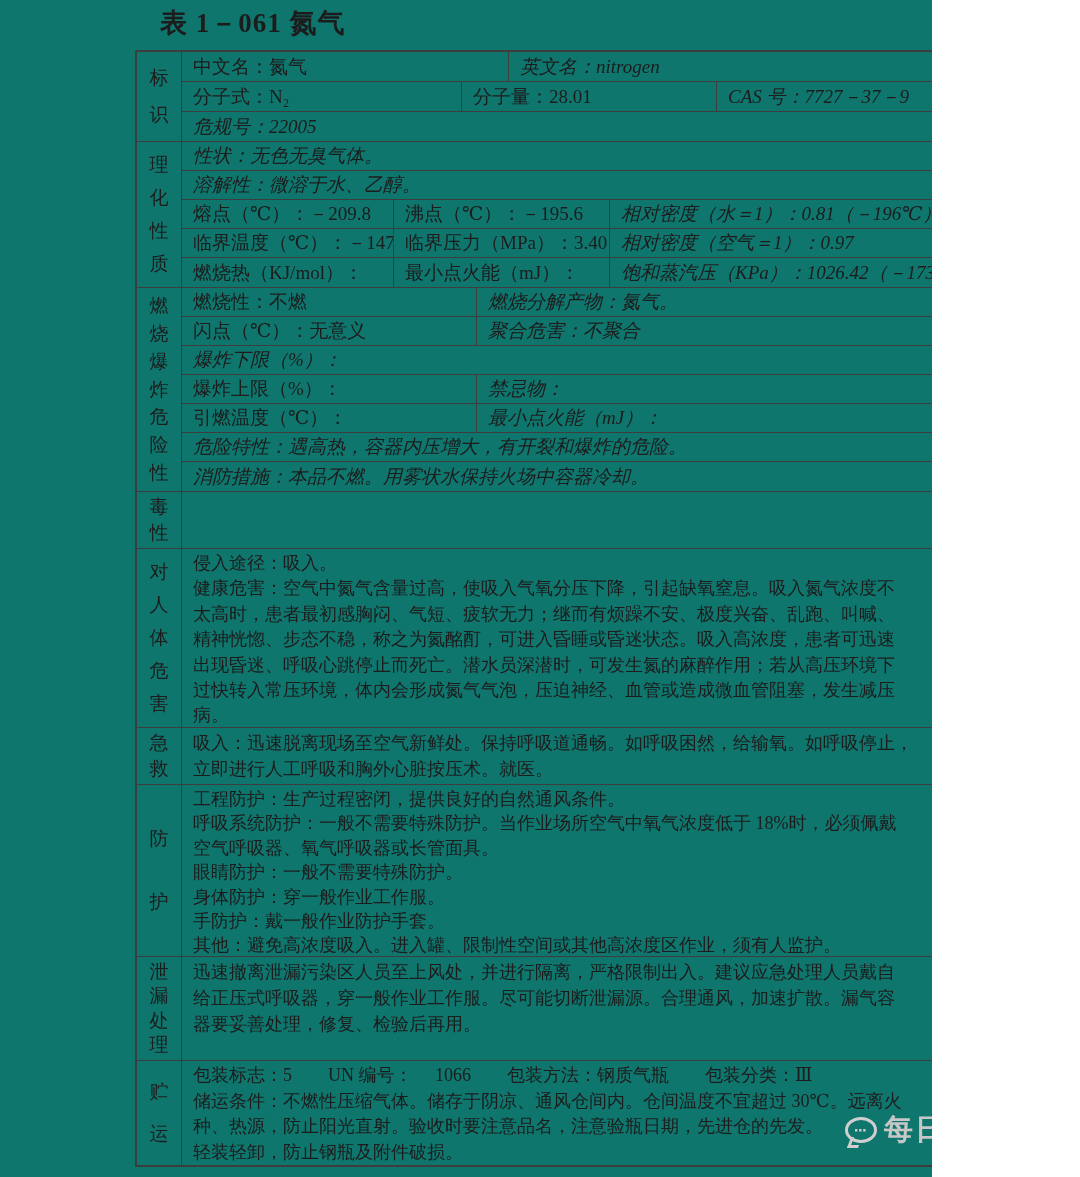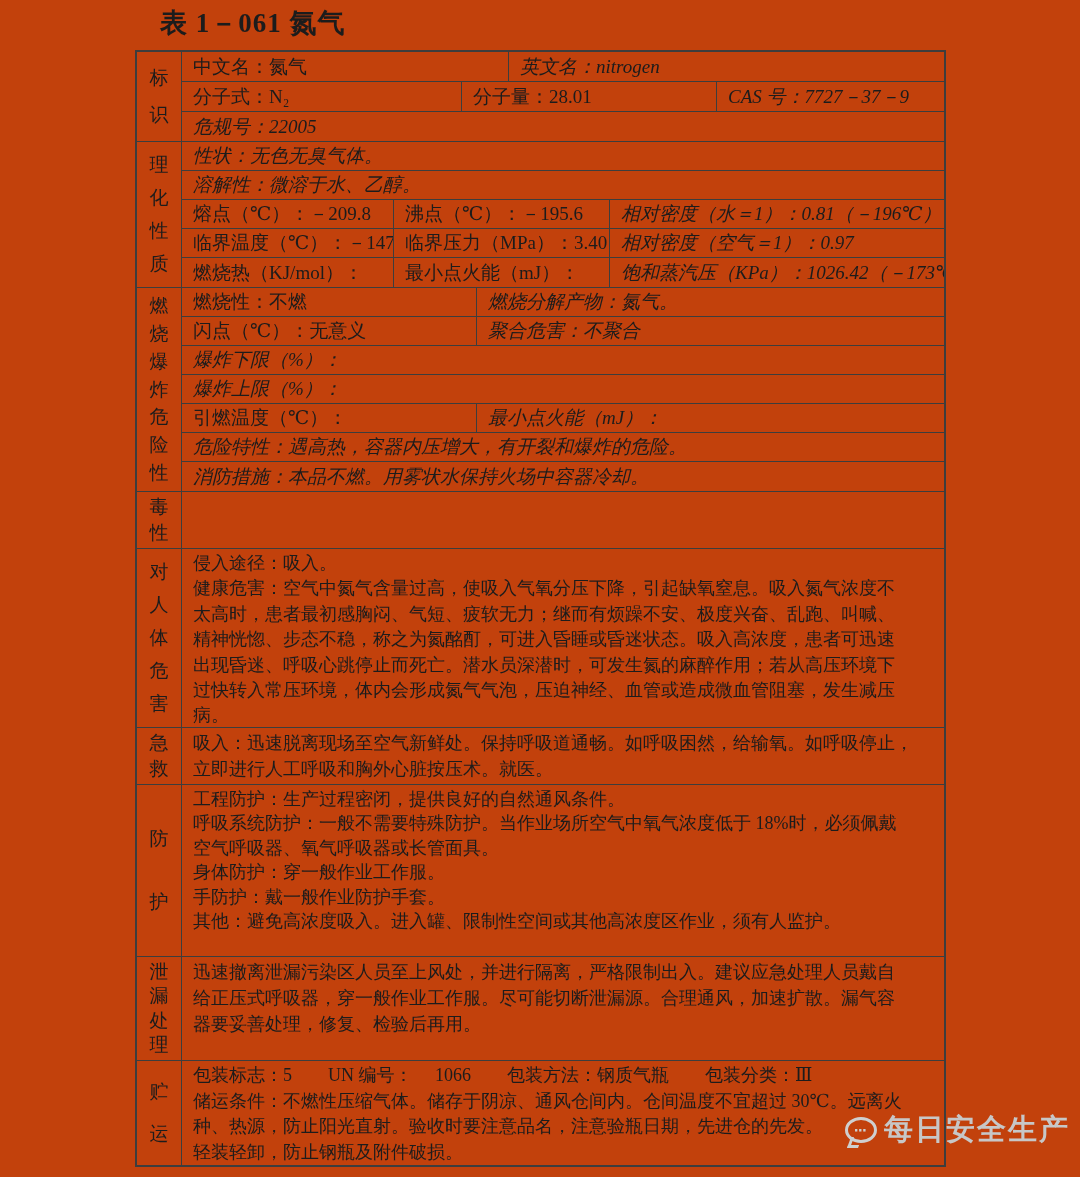--- a/index.html
+++ b/index.html
@@ -1,17 +1,17 @@
 <!DOCTYPE html>
 <html><head>
 <meta charset="utf-8">
 <style>
   html,body { margin:0; padding:0; background:#ffffff; }
   .page {
-    position:relative; width:1080px; height:1177px; background:#c2410c;
+    position:relative; width:932px; height:1177px; background:#0f766e;
     font-family:"Liberation Serif","DejaVu Serif",serif; color:#1c1c1c;
     overflow:hidden;
   }
   .doc-title {
     position:absolute; left:160px; top:5px;
     font-size:27px; font-weight:bold; letter-spacing:1px; white-space:pre;
   }
   .mtable {
     position:absolute; left:135px; top:50px; width:811px;
     border:2px solid #3d3d3d; background:transparent;
@@ -138,20 +138,21 @@
         </div>
         <div class="row h29">
           <div class="cell w295">闪点（℃）：无意义</div>
           <div class="cell">聚合危害：不聚合</div>
         </div>
         <div class="row h29">
           <div class="cell w295">爆炸下限（%）：</div>
         </div>
         <div class="row h29">
           <div class="cell w295">爆炸上限（%）：</div>
+          <div class="cell">禁忌物：</div>
         </div>
         <div class="row h29">
           <div class="cell w295">引燃温度（℃）：</div>
           <div class="cell">最小点火能（mJ）：</div>
         </div>
         <div class="row h29">
           <div class="cell">危险特性：遇高热，容器内压增大，有开裂和爆炸的危险。</div>
         </div>
         <div class="row h29">
           <div class="cell">消防措施：本品不燃。用雾状水保持火场中容器冷却。</div>
@@ -204,20 +205,21 @@
     <div class="sec" style="height:172px">
       <div class="sec-label">
           <span>防</span>
           <span>护</span>
         </div>
       <div class="sec-body">
         <div class="para lh244">
           <div class="pline">工程防护：生产过程密闭，提供良好的自然通风条件。</div>
           <div class="pline">呼吸系统防护：一般不需要特殊防护。当作业场所空气中氧气浓度低于 18%时，必须佩戴</div>
           <div class="pline">空气呼吸器、氧气呼吸器或长管面具。</div>
+          <div class="pline">眼睛防护：一般不需要特殊防护。</div>
           <div class="pline">身体防护：穿一般作业工作服。</div>
           <div class="pline">手防护：戴一般作业防护手套。</div>
           <div class="pline">其他：避免高浓度吸入。进入罐、限制性空间或其他高浓度区作业，须有人监护。</div>
         </div>
       </div>
     </div>
 
     <div class="sec" style="height:104px">
       <div class="sec-label">
           <span>泄</span>

